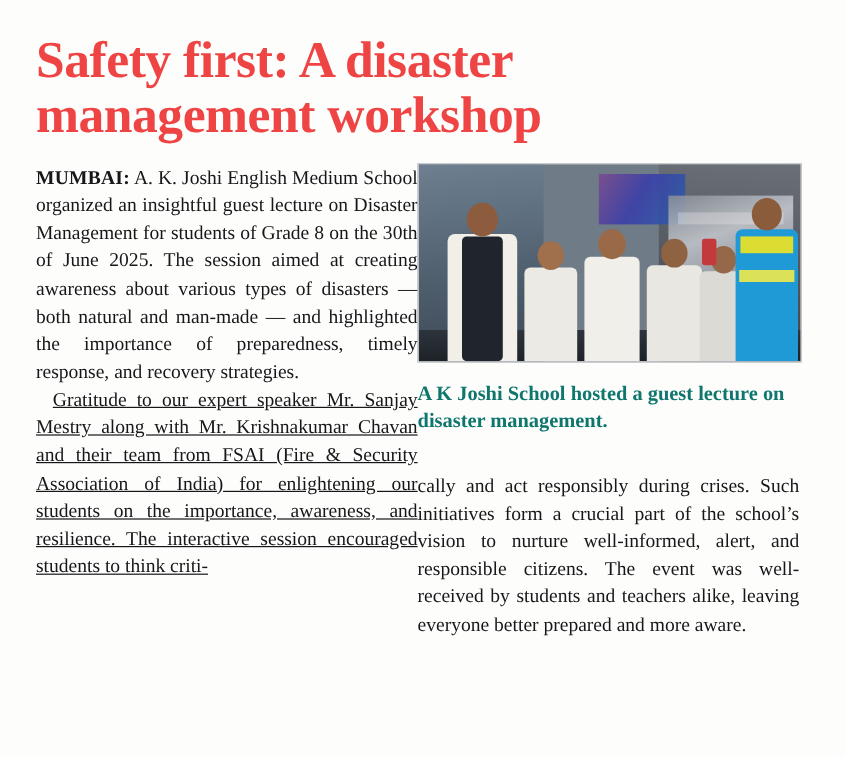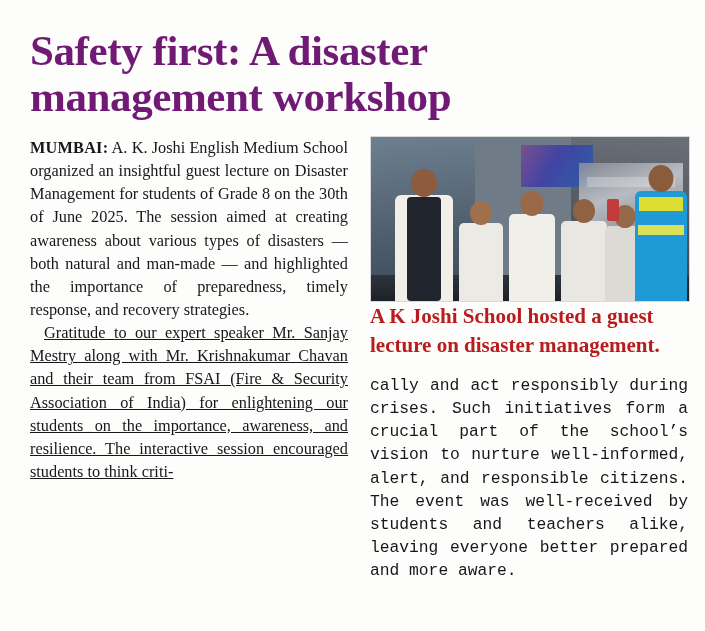--- a/index.html
+++ b/index.html
@@ -22,28 +22,27 @@
     box-sizing: border-box;
     padding: 28px 30px 10px 30px;
   }
   
   .headline {
     font-family: "Liberation Serif", serif;
     font-weight: 700;
     font-size: 43px;
     line-height: 1.07;
     letter-spacing: -0.4px;
-    color: #701a75;
+    color: #ef4444;
     margin: 0 0 16px 0;
     max-width: 620px;
   }
   
   .body-wrap {
     display: flex;
-    gap: 22px;
     align-items: flex-start;
   }
   .col {
     width: 318px;
     flex: 0 0 318px;
   }
   .col p {
     margin: 0;
     font-size: 16.3px;
     line-height: 1.42;
@@ -142,30 +141,29 @@
     position: absolute; left: 50%; transform: translateX(-50%);
     top: 62px; width: 46px; height: 10px; background: #f0ea4a; opacity: .9;
   }
   .lanyard {
     position: absolute; left: 236px; top: 62px; width: 12px; height: 22px;
     background: #c23a3a; border-radius: 2px;
   }
   
   .caption {
     width: 318px;
-    margin-top: 0;
+    margin-top: 14px;
     font-family: "Liberation Serif", serif;
     font-weight: 700;
-    font-size: 21px;
+    font-size: 17px;
     line-height: 1.38;
-    color: #b91c1c;
+    color: #0f766e;
   }
   .right-text {
-    margin-top: 14px;
-    font-family: Liberation Mono, monospace;
+    margin-top: 30px;
   }
   .right-text p {
     margin: 0;
     font-size: 16.3px;
     line-height: 1.42;
     text-align: justify;
     color: #17171a;
   }
 </style>
 </head>

